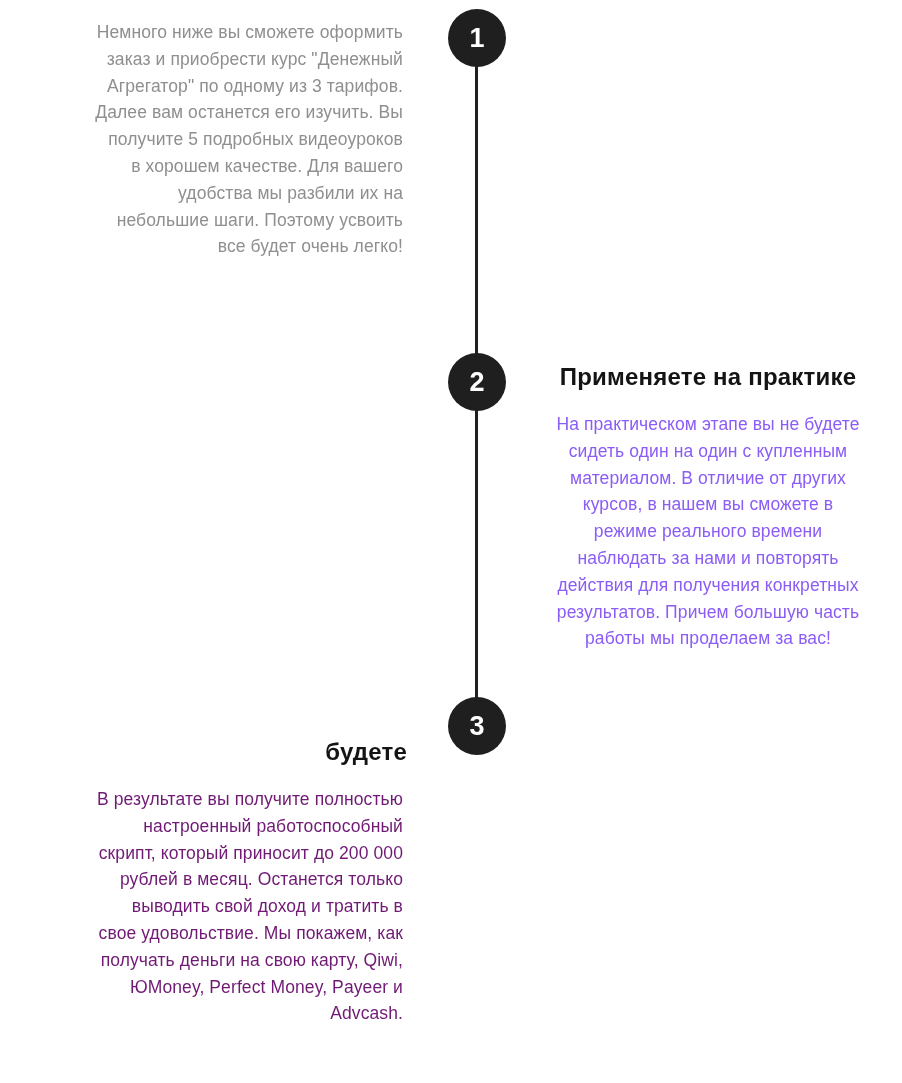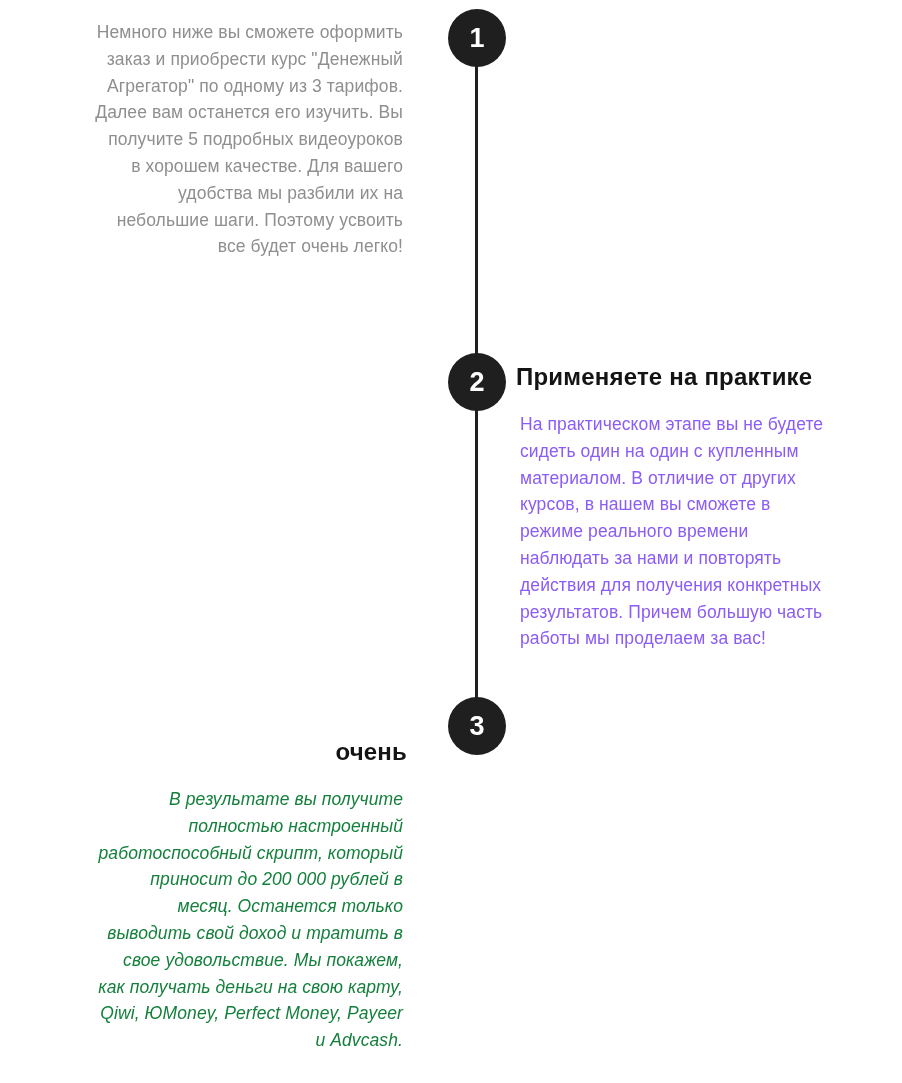--- a/index.html
+++ b/index.html
@@ -44,23 +44,23 @@
   .step {
     position: absolute;
     z-index: 1;
   }
   .step-left {
     left: 90px;
     width: 317px;
     text-align: right;
   }
   .step-right {
-    left: 516px;
+    left: 547px;
     width: 322px;
-    text-align: left;
+    text-align: center;
   }
   .step-1 { top: 15px; }
   .step-2 { top: 360px; }
   .step-3 { top: 701px; }
   .step-title {
     margin: 0 0 17px 0;
     font-size: 24px;
     font-weight: 700;
     color: #141414;
     line-height: 34px;
@@ -99,18 +99,18 @@
   <div class="step step-right step-2">
     <h3 class="step-title" style="color: rgb(20, 20, 20);">
       <span class="title-line">Применяете на практике</span>
     </h3>
     <p class="step-body" style="color: #8b5cf6;">На практическом этапе вы не будете сидеть один на один с купленным материалом. В отличие от других курсов, в нашем вы сможете в режиме реального времени наблюдать за нами и повторять действия для получения конкретных результатов. Причем большую часть работы мы проделаем за вас!</p>
   </div>
 
   <div class="step step-left step-3">
     <h3 class="step-title" style="color: rgb(20, 20, 20);">
       <br>
-      <span class="title-line">очень</span>
+      <span class="title-line">будете</span>
     </h3>
-    <p class="step-body" style="color: #15803d; font-style: italic;">В результате вы получите полностью настроенный работоспособный скрипт, который приносит до 200 000 рублей в месяц. Останется только выводить свой доход и тратить в свое удовольствие. Мы покажем, как получать деньги на свою карту, Qiwi, ЮMoney, Perfect Money, Payeer и Advcash.</p>
+    <p class="step-body" style="color: #701a75;">В результате вы получите полностью настроенный работоспособный скрипт, который приносит до 200 000 рублей в месяц. Останется только выводить свой доход и тратить в свое удовольствие. Мы покажем, как получать деньги на свою карту, Qiwi, ЮMoney, Perfect Money, Payeer и Advcash.</p>
   </div>
 
 </div>
 
 </body></html>

